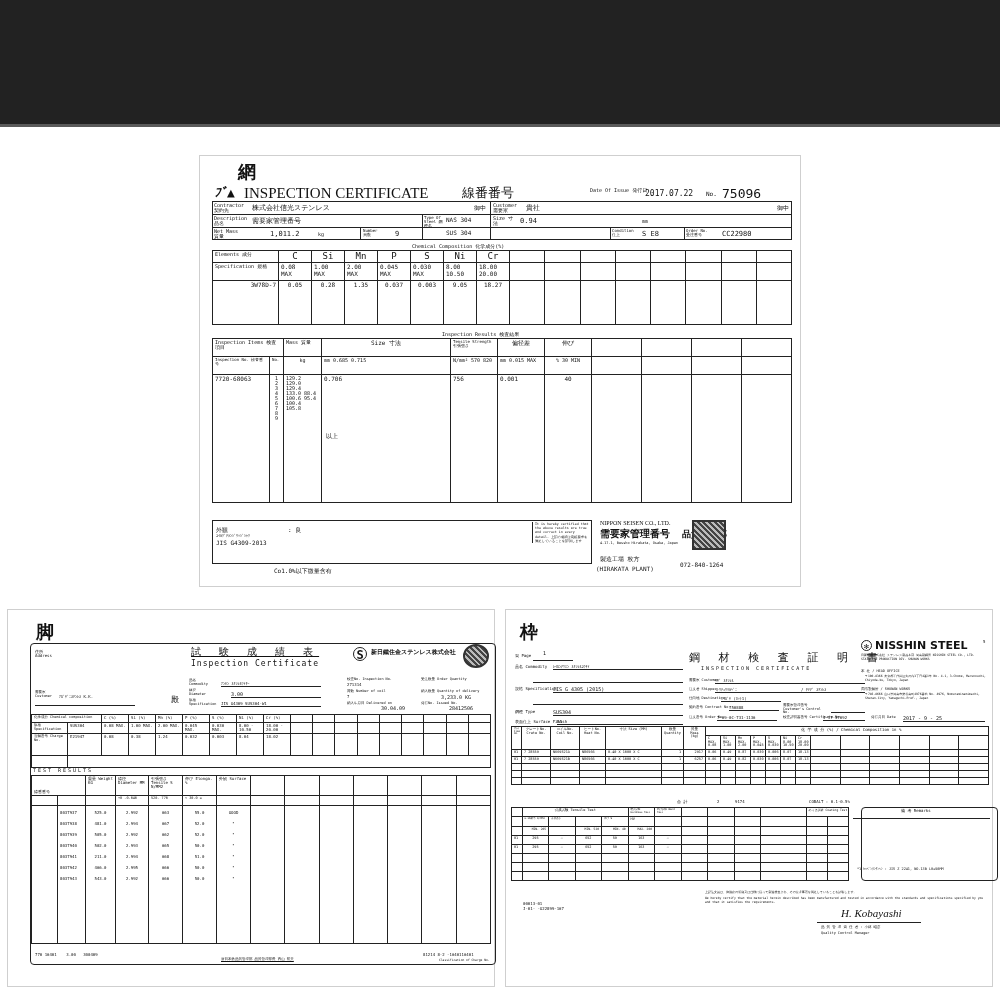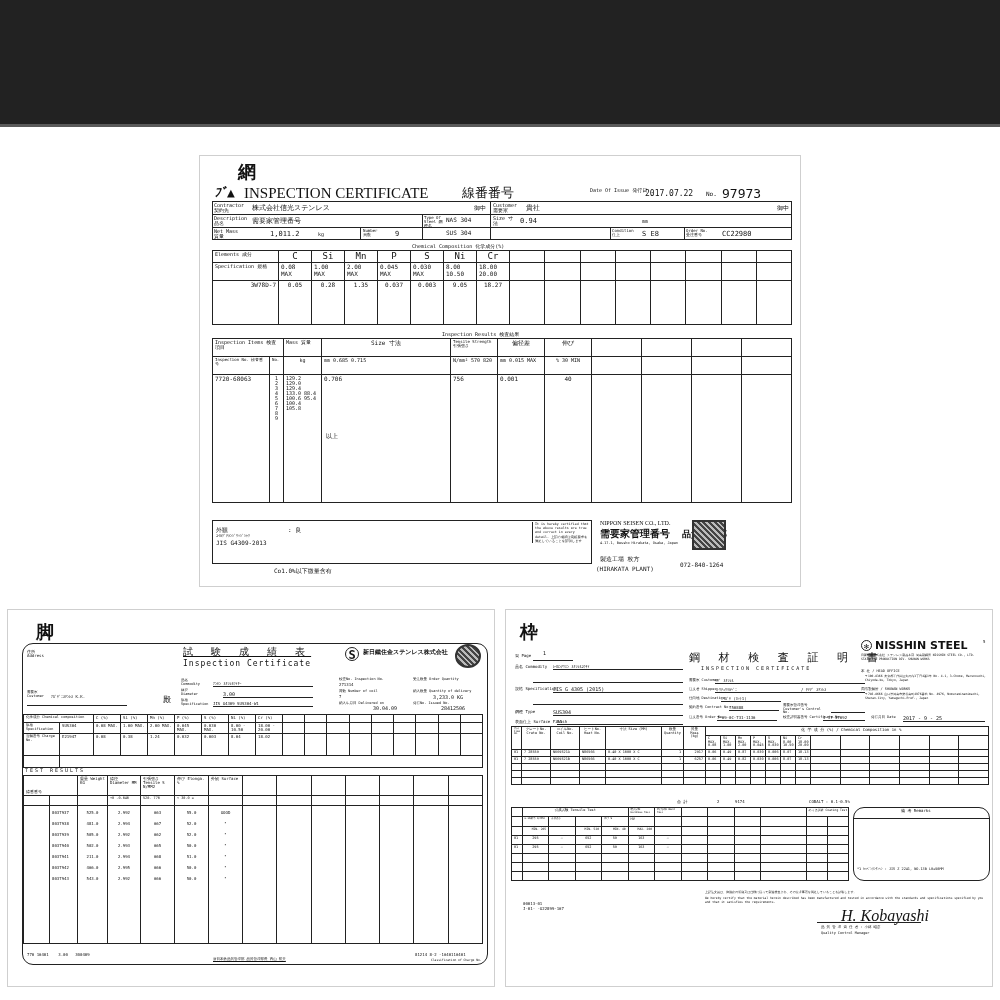--- a/index.html
+++ b/index.html
@@ -16,40 +16,40 @@
   .doc { position: absolute; font-family: "DejaVu Sans Mono", monospace; color: #111; }
   .doc .t { position: absolute; white-space: nowrap; line-height: 1; }
   .serif { font-family: "Liberation Serif", serif; }
   .box { position: absolute; border: 1px solid #222; }
   .hl { position: absolute; height: 0; border-top: 1px solid #222; }
   .vl { position: absolute; width: 0; border-left: 1px solid #222; }
 
   table.grid { position: absolute; border-collapse: collapse; table-layout: fixed; }
   table.grid td { border: 1px solid #222; font-size: 7px; line-height: 1.05; padding: 1px 2px; vertical-align: top; white-space: nowrap; overflow: hidden; font-family: "DejaVu Sans Mono", monospace; }
   .stamp { position: absolute; border: 2px solid #333; background: repeating-linear-gradient(45deg, #444 0 2px, #bbb 2px 4px); }
-  .round { border-radius: 11px; }
+  .round { border-radius: 4px; margin-left: 8px; }
 </style>
 </head>
 <body>
 
 <div class="banner">
 </div>
 
 <div class="card" style="left:199px; top:155px; width:602px; height:432px;">
   <div class="card-label" style="left:38px; top:4px;">網</div>
 
   <div class="doc" style="left:12px; top:28px; width:580px; height:400px;">
 
     <div class="t" style="left:2px; top:2px; font-size:13px; font-weight:bold; font-style:italic;">ﾌﾞ▲</div>
     <div class="t serif" style="left:32px; top:2px; font-size:15px;">INSPECTION CERTIFICATE</div>
     <div class="t" style="left:250px; top:2px; font-size:13px;">線番番号</div>
     <div class="t" style="left:378px; top:4px; font-size:5px;">Date Of Issue 発行日</div>
     <div class="t" style="left:433px; top:6px; font-size:8px;">2017.07.22</div>
     <div class="t" style="left:494px; top:7px; font-size:6px;">No.</div>
-    <div class="t" style="left:510px; top:3px; font-size:13px;">97973</div>
+    <div class="t" style="left:510px; top:3px; font-size:13px;">75096</div>
 
     <div class="box" style="left:0; top:17px; width:580px; height:39px;"></div>
     <div class="hl" style="left:0; top:30px; width:580px;"></div>
     <div class="hl" style="left:0; top:43px; width:580px;"></div>
     <div class="vl" style="left:278px; top:17px; height:39px;"></div>
     <div class="vl" style="left:148px; top:43px; height:13px;"></div>
     <div class="vl" style="left:210px; top:30px; height:26px;"></div>
     <div class="vl" style="left:398px; top:43px; height:13px;"></div>
     <div class="vl" style="left:472px; top:43px; height:13px;"></div>
 
@@ -841,18 +841,18 @@
 
     <div class="box round" style="left:342px; top:167px; width:137px; height:74px;"></div>
     <div class="hl" style="left:342px; top:178px; width:137px;"></div>
     <div class="t" style="left:390px; top:169px; font-size:4px;">備 考 Remarks</div>
     <div class="t" style="left:346px; top:228px; font-size:3.5px; width:130px; white-space:normal;">*1 ｾｯﾍﾟﾝﾘﾝﾀﾝﾍﾝ : JIS Z 2241, NO.13B L0=50MM</div>
 
     <div class="t" style="left:194px; top:251px; font-size:3px;">上記注文品は、御指定の規格又は仕様に従って製造検査され、その要求事項を満足していることを証明します。</div>
     <div class="t" style="left:194px; top:256px; font-size:3px; width:284px; white-space:normal; line-height:4px;">We hereby certify that the material herein described has been manufactured and tested in accordance with the standards and specifications specified by you and that it satisfies the requirements.</div>
     <div class="t" style="left:12px; top:262px; font-size:4px;">00013-01</div>
     <div class="t" style="left:12px; top:267px; font-size:4px;">J-01-  -G22899-167</div>
-    <div class="t" style="left:330px; top:268px; font-size:16px; font-style:italic; font-family:'Liberation Serif', serif;">H. Kobayashi</div>
+    <div class="t" style="left:330px; top:268px; font-size:11px; font-style:italic; font-family:'Liberation Serif', serif;">H. Kobayashi</div>
     <div class="hl" style="left:306px; top:282px; width:104px;"></div>
     <div class="t" style="left:310px; top:286px; font-size:3.5px;">品 質 管 理 責 任 者 : 小林 昭彦</div>
     <div class="t" style="left:310px; top:292px; font-size:3.5px;">Quality Control Manager</div>
   </div>
 </div>
 
 </body></html>

